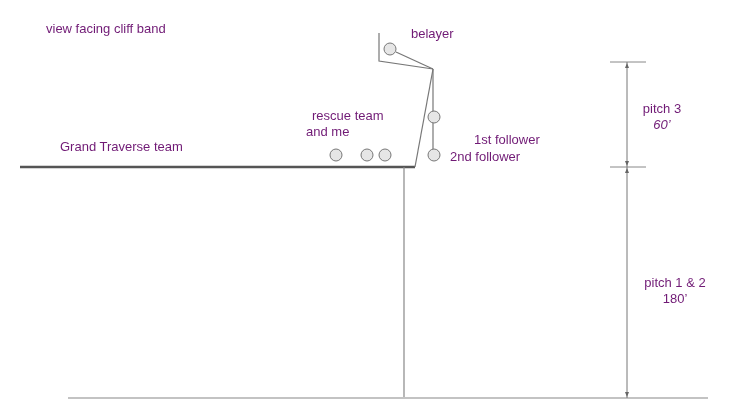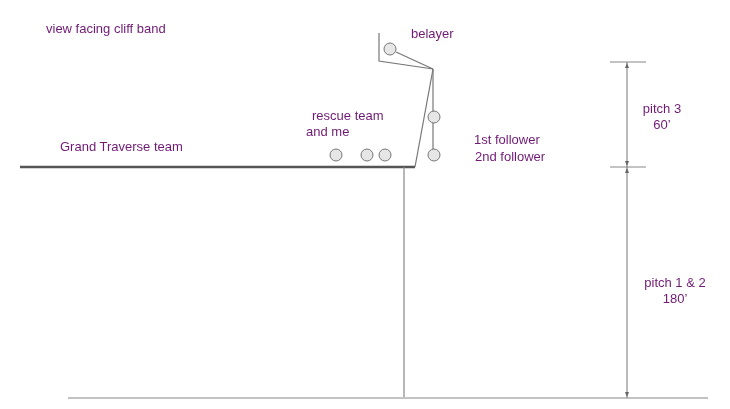--- a/index.html
+++ b/index.html
@@ -44,17 +44,17 @@
   <polygon points="627,168 625,173 629,173" fill="#666"></polygon>
   <polygon points="627,397 625,392 629,392" fill="#666"></polygon>
 </svg>
 
 <div class="lbl" style="left:46px; top:21px;">view facing cliff band</div>
 <div class="lbl" style="left:60px; top:139px;">Grand Traverse team</div>
 <div class="lbl" style="left:411px; top:26px;">belayer</div>
 <div class="lbl" style="left:312px; top:108px;">rescue team</div>
 <div class="lbl" style="left:306px; top:124px;">and me</div>
 <div class="lbl" style="left:474px; top:115px;margin-top:17px;">1st follower</div>
-<div class="lbl" style="left:475px; top:149px;">2nd follower</div>
+<div class="lbl" style="left:450px; top:149px;">2nd follower</div>
 <div class="lbl center" style="left:630px; top:101px; width:64px;">pitch 3</div>
-<div class="lbl center" style="left:630px; top:117px; width:64px;">60’</div>
+<div class="lbl center" style="left:630px; top:117px; width:64px;font-style:italic;">60’</div>
 <div class="lbl center" style="left:636px; top:275px; width:78px;">pitch 1 &amp; 2</div>
 <div class="lbl center" style="left:636px; top:291px; width:78px;">180’</div>
 
 </body></html>

